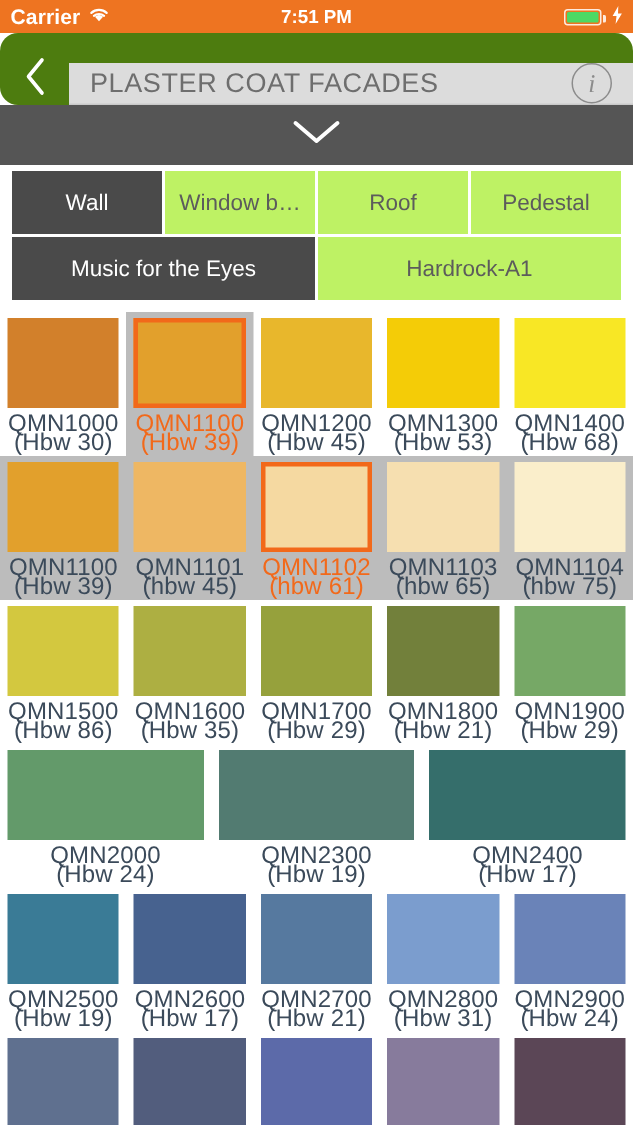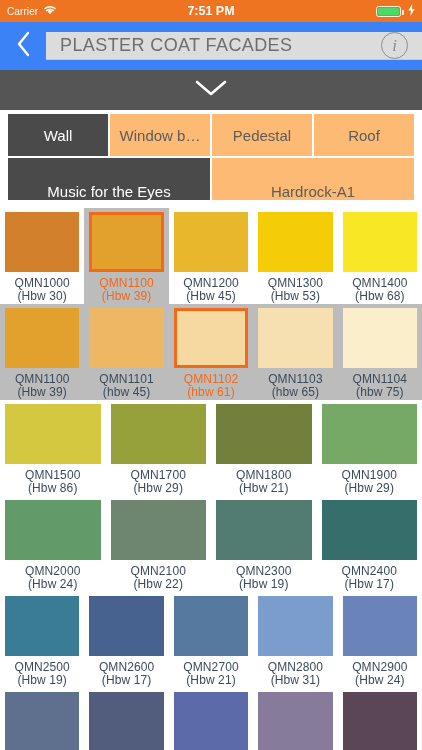--- a/index.html
+++ b/index.html
@@ -14,21 +14,21 @@
   .status-bar {
     height: 22px; width: 100%;
     background: #ee7421;
     display: flex; align-items: center;
     padding: 0 7px;
     color: #ffffff;
     font-size: 12px;
     position: relative;
   }
   .status-left { display: flex; align-items: center; gap: 5px; }
-  .carrier-label { font-size: 10px; letter-spacing: .1px; }
+  .carrier-label { font-size: 14px; letter-spacing: .1px; font-weight: bold; }
   .wifi-icon { display: block; }
   .status-time {
     position: absolute; left: 0; right: 0; top: 0;
     height: 22px; line-height: 22px;
     text-align: center;
     font-size: 12.5px; font-weight: bold;
     pointer-events: none;
   }
   .status-right {
     margin-left: auto; display: flex; align-items: center; gap: 3px;
@@ -47,22 +47,22 @@
     width: 2px; height: 5px;
     background: rgba(255,255,255,.85);
     border-radius: 0 1px 1px 0;
   }
   .battery-fill { height: 100%; width: 100%; background: #4cd964; border-radius: 1px; }
   .bolt-icon { margin-left: 4px; display: block; }
 
   
   .nav-bar {
     height: 48px; width: 100%;
-    background: #3b82f6;
-    display: flex; align-items: center;
+    background: #4d7c0f;
+    display: flex; align-items: flex-end; border-radius: 12px;
   }
   .back-button {
     width: 46px;
     display: flex; align-items: center; justify-content: center;
     cursor: pointer;
   }
   .nav-title-wrap {
     flex: 1;
     background: #dcdcdc;
     display: flex; align-items: center;
@@ -103,32 +103,32 @@
     padding: 4px 8px 0 8px;
   }
   .tab-row {
     display: flex;
     gap: 2px;
     margin-bottom: 2px;
     height: 42px;
     border-radius: 15px;
   }
   .tab {
-    background: #fdba74;
+    background: #bef264;
     color: #5c5c5c;
     display: flex; align-items: center; justify-content: center;
     font-size: 15px;
     cursor: pointer;
     overflow: hidden;
     white-space: nowrap;
     padding: 0 4px;
   }
   .tab.active { background: #4a4a4a; color: #ffffff; }
   .tab-row-1 .tab { flex: 1 1 0; }
-  .tab-row-2 .tab { flex: 1 1 0; align-items: flex-end; }
+  .tab-row-2 .tab { flex: 1 1 0; }
 
   
   .grid {
     padding: 6px 0 0 0;
     background: #ffffff;
   }
   .grid-row {
     display: flex;
     height: 96px;
   }
@@ -148,21 +148,21 @@
     width: 100%;
     height: 60px;
     margin-top: 4px;
   }
   .cell.selected .swatch {
     border: 3px solid #f2691a;
   }
   .cell-label {
     margin-top: 5px;
     text-align: center;
-    font-size: 12px;
+    font-size: 16px;
     line-height: 12.5px;
     color: #3b4a5a;
     letter-spacing: .1px;
   }
   .cell.selected .cell-label { color: #f2691a; }
   .cell-label .code { display: block; }
   .cell-label .hbw { display: block; }
   .grid-row.clipped { height: 62px; overflow: hidden; }
   .grid-row.clipped .swatch { height: 58px; }
 </style>
@@ -219,24 +219,24 @@
 
 <div class="tabs-area">
   <div class="tab-row tab-row-1">
     <div class="tab active">
       <span>Wall</span>
     </div>
     <div class="tab">
       <span>Window b…</span>
     </div>
     <div class="tab">
+      <span>Roof</span>
+    </div>
+    <div class="tab">
       <span>Pedestal</span>
-    </div>
-    <div class="tab">
-      <span>Roof</span>
     </div>
   </div>
   <div class="tab-row tab-row-2">
     <div class="tab active">
       <span>Music for the Eyes</span>
     </div>
     <div class="tab">
       <span>Hardrock-A1</span>
     </div>
   </div>
@@ -319,20 +319,27 @@
     </div>
     <div class="grid-row">
       <div class="cell">
         <div class="swatch" style="background: rgb(211, 200, 63);"></div>
         <div class="cell-label">
           <span class="code">QMN1500</span>
           <span class="hbw">(Hbw 86)</span>
         </div>
       </div>
       <div class="cell">
+        <div class="swatch" style="background: rgb(173, 175, 66);"></div>
+        <div class="cell-label">
+          <span class="code">QMN1600</span>
+          <span class="hbw">(Hbw 35)</span>
+        </div>
+      </div>
+      <div class="cell">
         <div class="swatch" style="background: rgb(150, 161, 60);"></div>
         <div class="cell-label">
           <span class="code">QMN1700</span>
           <span class="hbw">(Hbw 29)</span>
         </div>
       </div>
       <div class="cell">
         <div class="swatch" style="background: rgb(114, 128, 59);"></div>
         <div class="cell-label">
           <span class="code">QMN1800</span>
@@ -349,27 +356,20 @@
     </div>
     <div class="grid-row">
       <div class="cell">
         <div class="swatch" style="background: rgb(99, 154, 106);"></div>
         <div class="cell-label">
           <span class="code">QMN2000</span>
           <span class="hbw">(Hbw 24)</span>
         </div>
       </div>
       <div class="cell">
-        <div class="swatch" style="background: rgb(110, 134, 111);"></div>
-        <div class="cell-label">
-          <span class="code">QMN2100</span>
-          <span class="hbw">(Hbw 22)</span>
-        </div>
-      </div>
-      <div class="cell">
         <div class="swatch" style="background: rgb(82, 123, 113);"></div>
         <div class="cell-label">
           <span class="code">QMN2300</span>
           <span class="hbw">(Hbw 19)</span>
         </div>
       </div>
       <div class="cell">
         <div class="swatch" style="background: rgb(53, 110, 107);"></div>
         <div class="cell-label">
           <span class="code">QMN2400</span>

